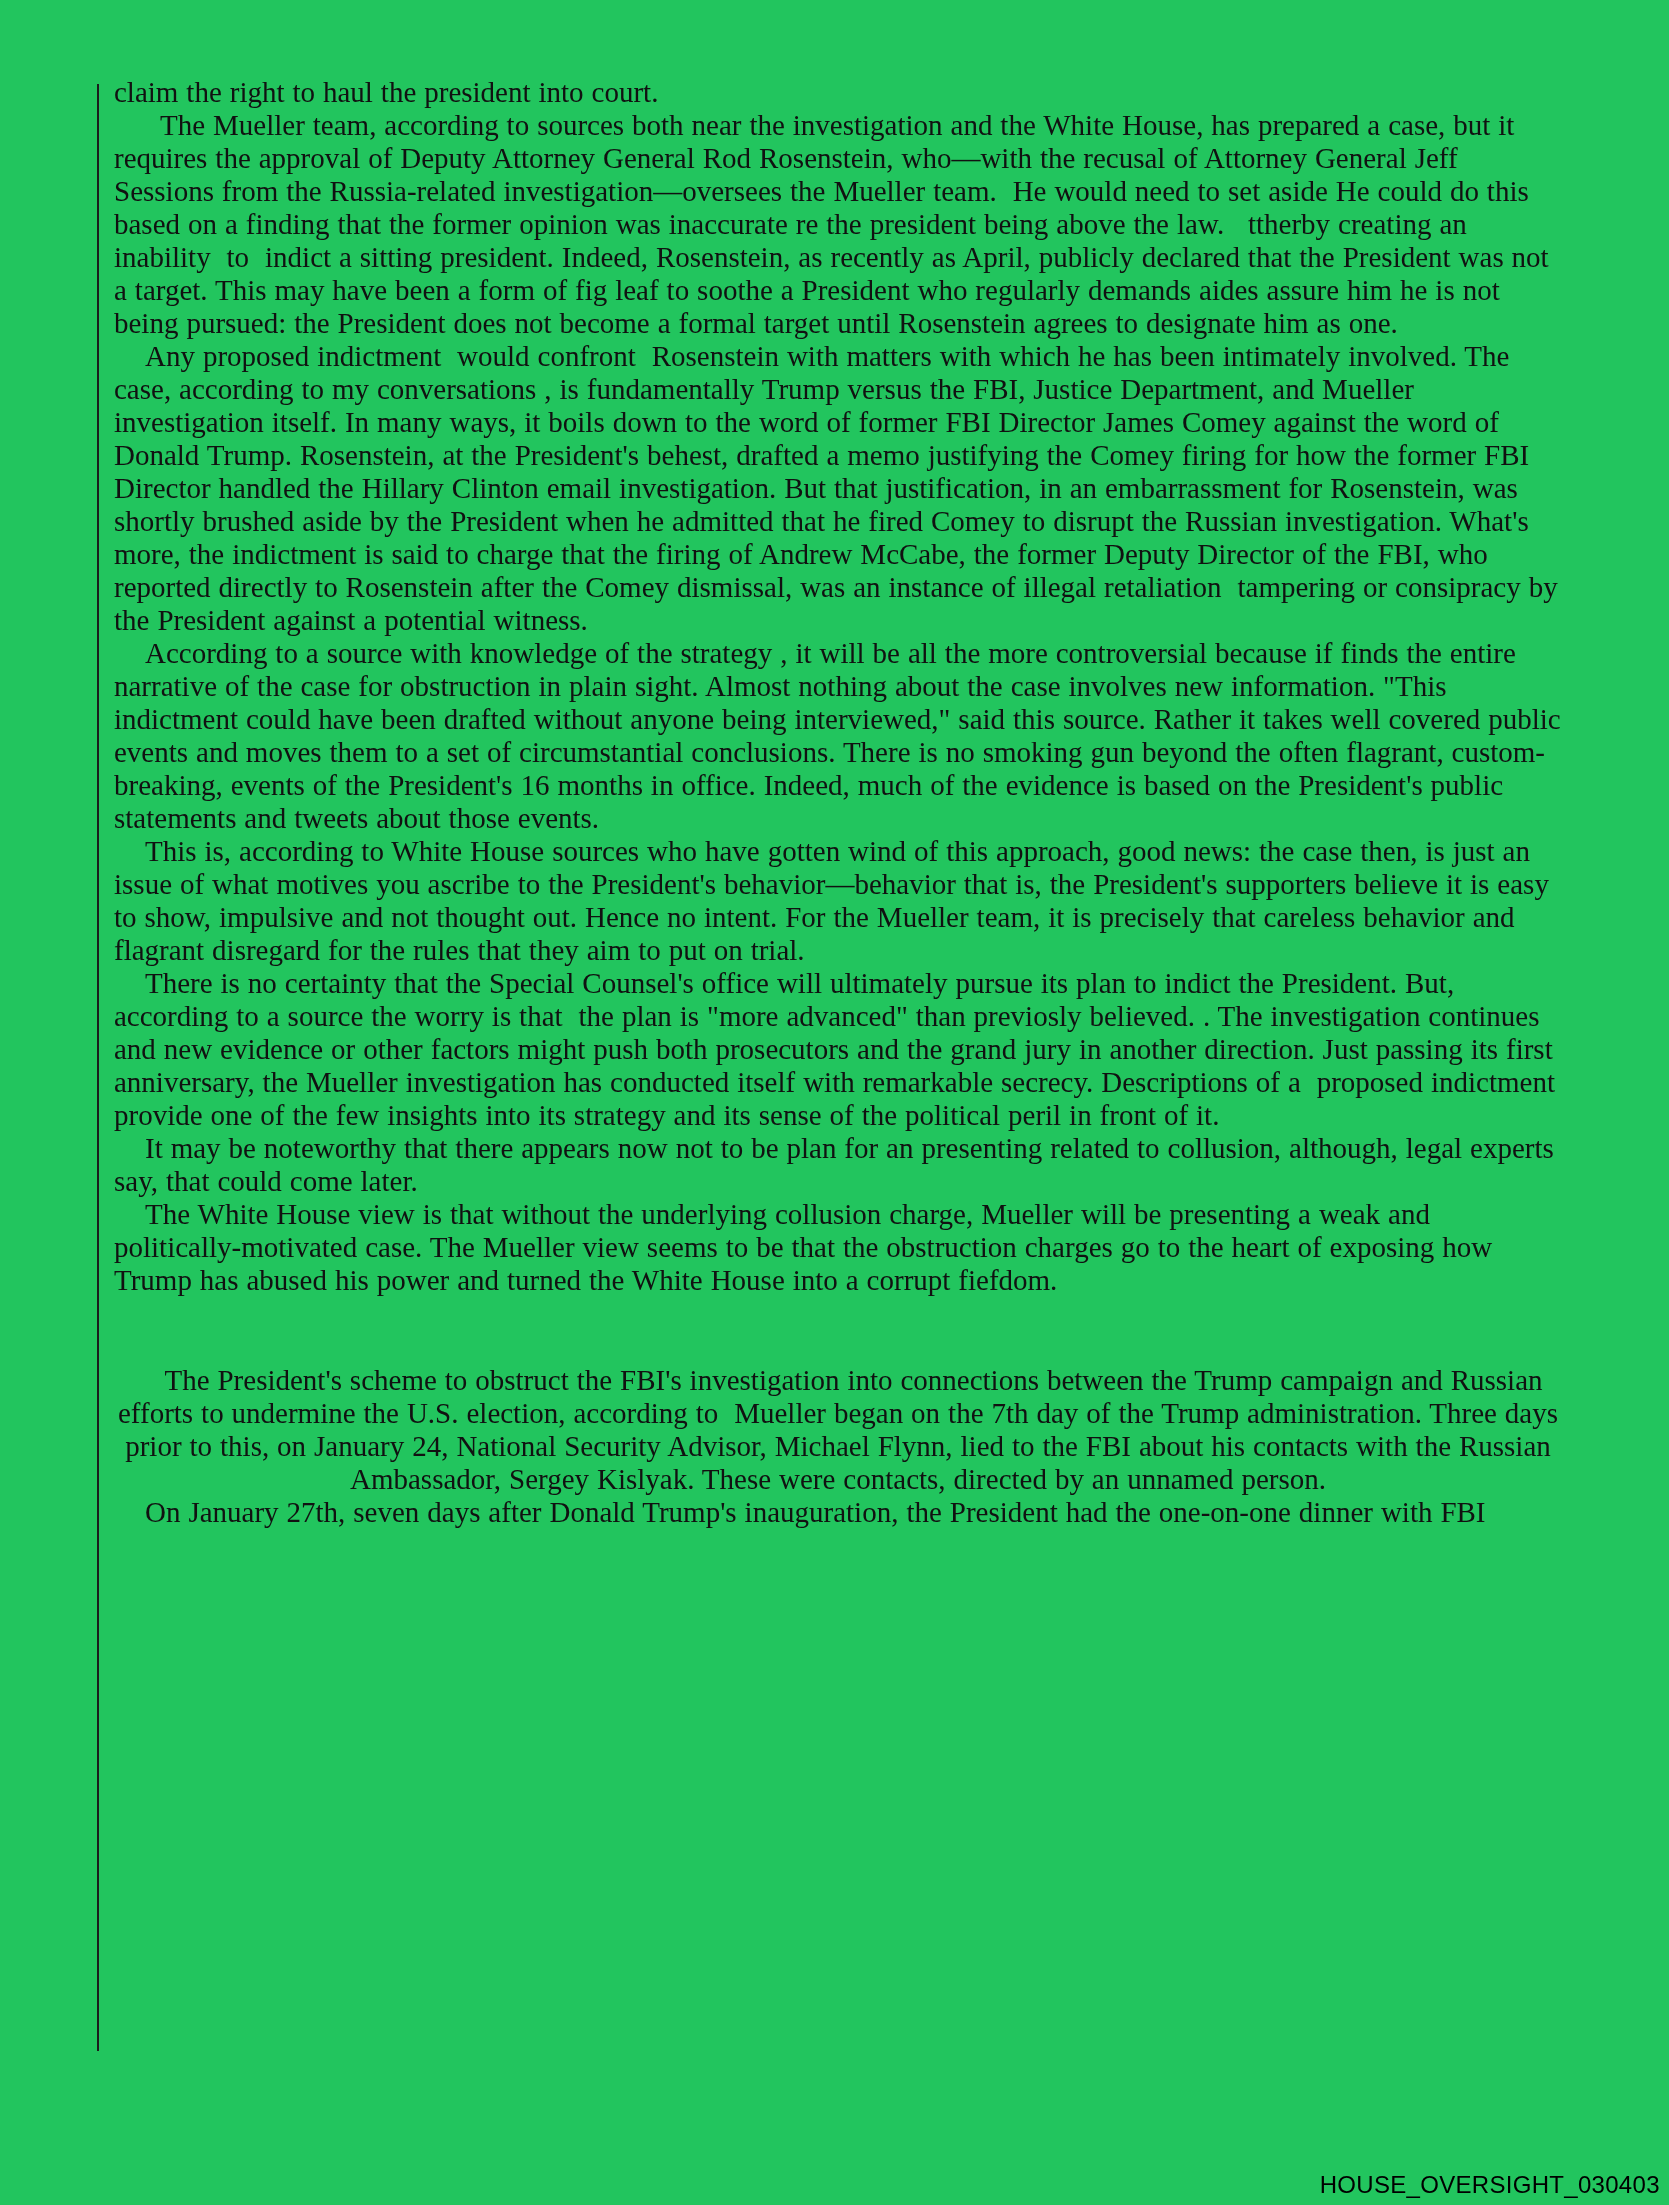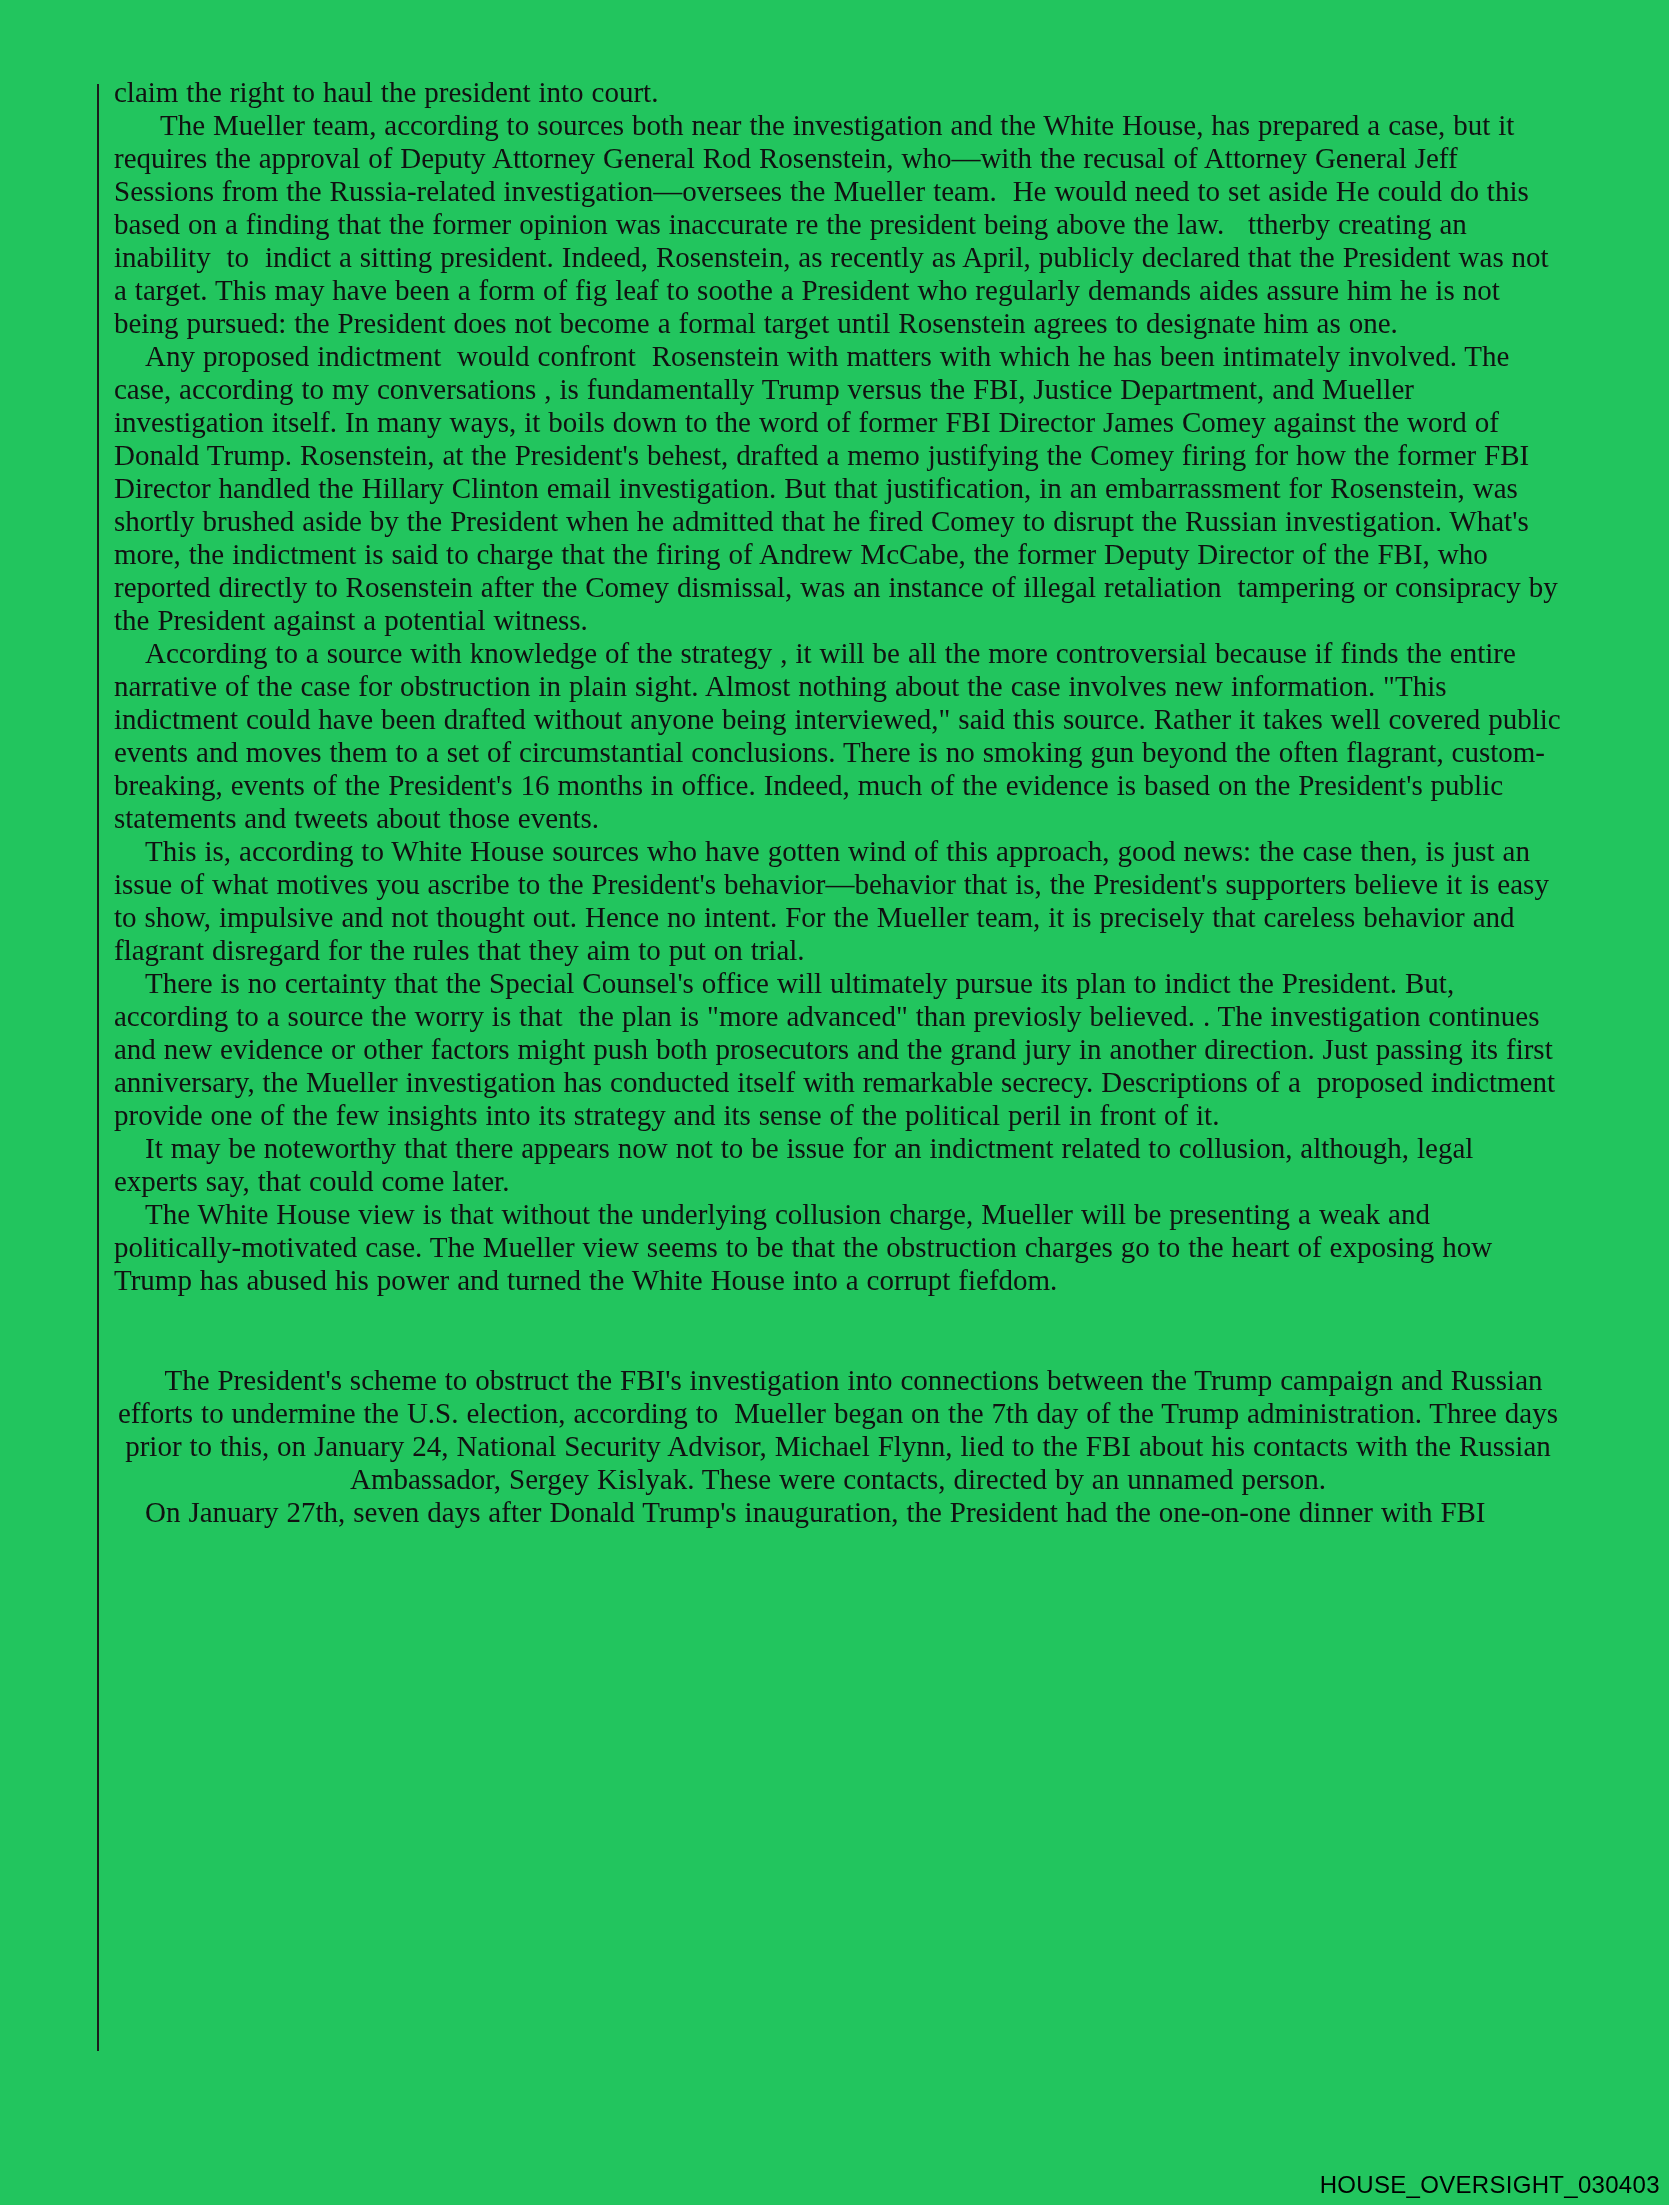--- a/index.html
+++ b/index.html
@@ -66,21 +66,21 @@
 
   <div class="margin-rule"></div>
 
   <div class="content">
     <p>claim the right to haul the president into court.</p>
     <p class="big-indent">The Mueller team, according to sources both near the investigation and the White House, has prepared a case, but it requires the approval of Deputy Attorney General Rod Rosenstein, who—with the recusal of Attorney General Jeff Sessions from the Russia-related investigation—oversees the Mueller team.  He would need to set aside He could do this based on a finding that the former opinion was inaccurate re the president being above the law.   ttherby creating an inability  to  indict a sitting president. Indeed, Rosenstein, as recently as April, publicly declared that the President was not a target. This may have been a form of fig leaf to soothe a President who regularly demands aides assure him he is not being pursued: the President does not become a formal target until Rosenstein agrees to designate him as one.</p>
     <p class="indent">Any proposed indictment  would confront  Rosenstein with matters with which he has been intimately involved. The case, according to my conversations , is fundamentally Trump versus the FBI, Justice Department, and Mueller investigation itself. In many ways, it boils down to the word of former FBI Director James Comey against the word of Donald Trump. Rosenstein, at the President's behest, drafted a memo justifying the Comey firing for how the former FBI Director handled the Hillary Clinton email investigation. But that justification, in an embarrassment for Rosenstein, was shortly brushed aside by the President when he admitted that he fired Comey to disrupt the Russian investigation. What's more, the indictment is said to charge that the firing of Andrew McCabe, the former Deputy Director of the FBI, who reported directly to Rosenstein after the Comey dismissal, was an instance of illegal retaliation  tampering or consipracy by the President against a potential witness.</p>
     <p class="indent">According to a source with knowledge of the strategy , it will be all the more controversial because if finds the entire narrative of the case for obstruction in plain sight. Almost nothing about the case involves new information. "This indictment could have been drafted without anyone being interviewed," said this source. Rather it takes well covered public events and moves them to a set of circumstantial conclusions. There is no smoking gun beyond the often flagrant, custom-breaking, events of the President's 16 months in office. Indeed, much of the evidence is based on the President's public statements and tweets about those events.</p>
     <p class="indent">This is, according to White House sources who have gotten wind of this approach, good news: the case then, is just an issue of what motives you ascribe to the President's behavior—behavior that is, the President's supporters believe it is easy to show, impulsive and not thought out. Hence no intent. For the Mueller team, it is precisely that careless behavior and flagrant disregard for the rules that they aim to put on trial.</p>
     <p class="indent">There is no certainty that the Special Counsel's office will ultimately pursue its plan to indict the President. But, according to a source the worry is that  the plan is "more advanced" than previosly believed. . The investigation continues and new evidence or other factors might push both prosecutors and the grand jury in another direction. Just passing its first anniversary, the Mueller investigation has conducted itself with remarkable secrecy. Descriptions of a  proposed indictment provide one of the few insights into its strategy and its sense of the political peril in front of it.</p>
-    <p class="indent">It may be noteworthy that there appears now not to be issue for an indictment related to collusion, although, legal experts say, that could come later.</p>
+    <p class="indent">It may be noteworthy that there appears now not to be plan for an presenting related to collusion, although, legal experts say, that could come later.</p>
     <p class="indent">The White House view is that without the underlying collusion charge, Mueller will be presenting a weak and politically-motivated case. The Mueller view seems to be that the obstruction charges go to the heart of exposing how Trump has abused his power and turned the White House into a corrupt fiefdom.</p>
     <p class="indent gap">The President's scheme to obstruct the FBI's investigation into connections between the Trump campaign and Russian efforts to undermine the U.S. election, according to  Mueller began on the 7th day of the Trump administration. Three days prior to this, on January 24, National Security Advisor, Michael Flynn, lied to the FBI about his contacts with the Russian Ambassador, Sergey Kislyak. These were contacts, directed by an unnamed person.</p>
     <p class="indent">On January 27th, seven days after Donald Trump's inauguration, the President had the one-on-one dinner with FBI</p>
   </div>
 
   <div class="bates">HOUSE_OVERSIGHT_030403</div>
 
 </div>
 
 

